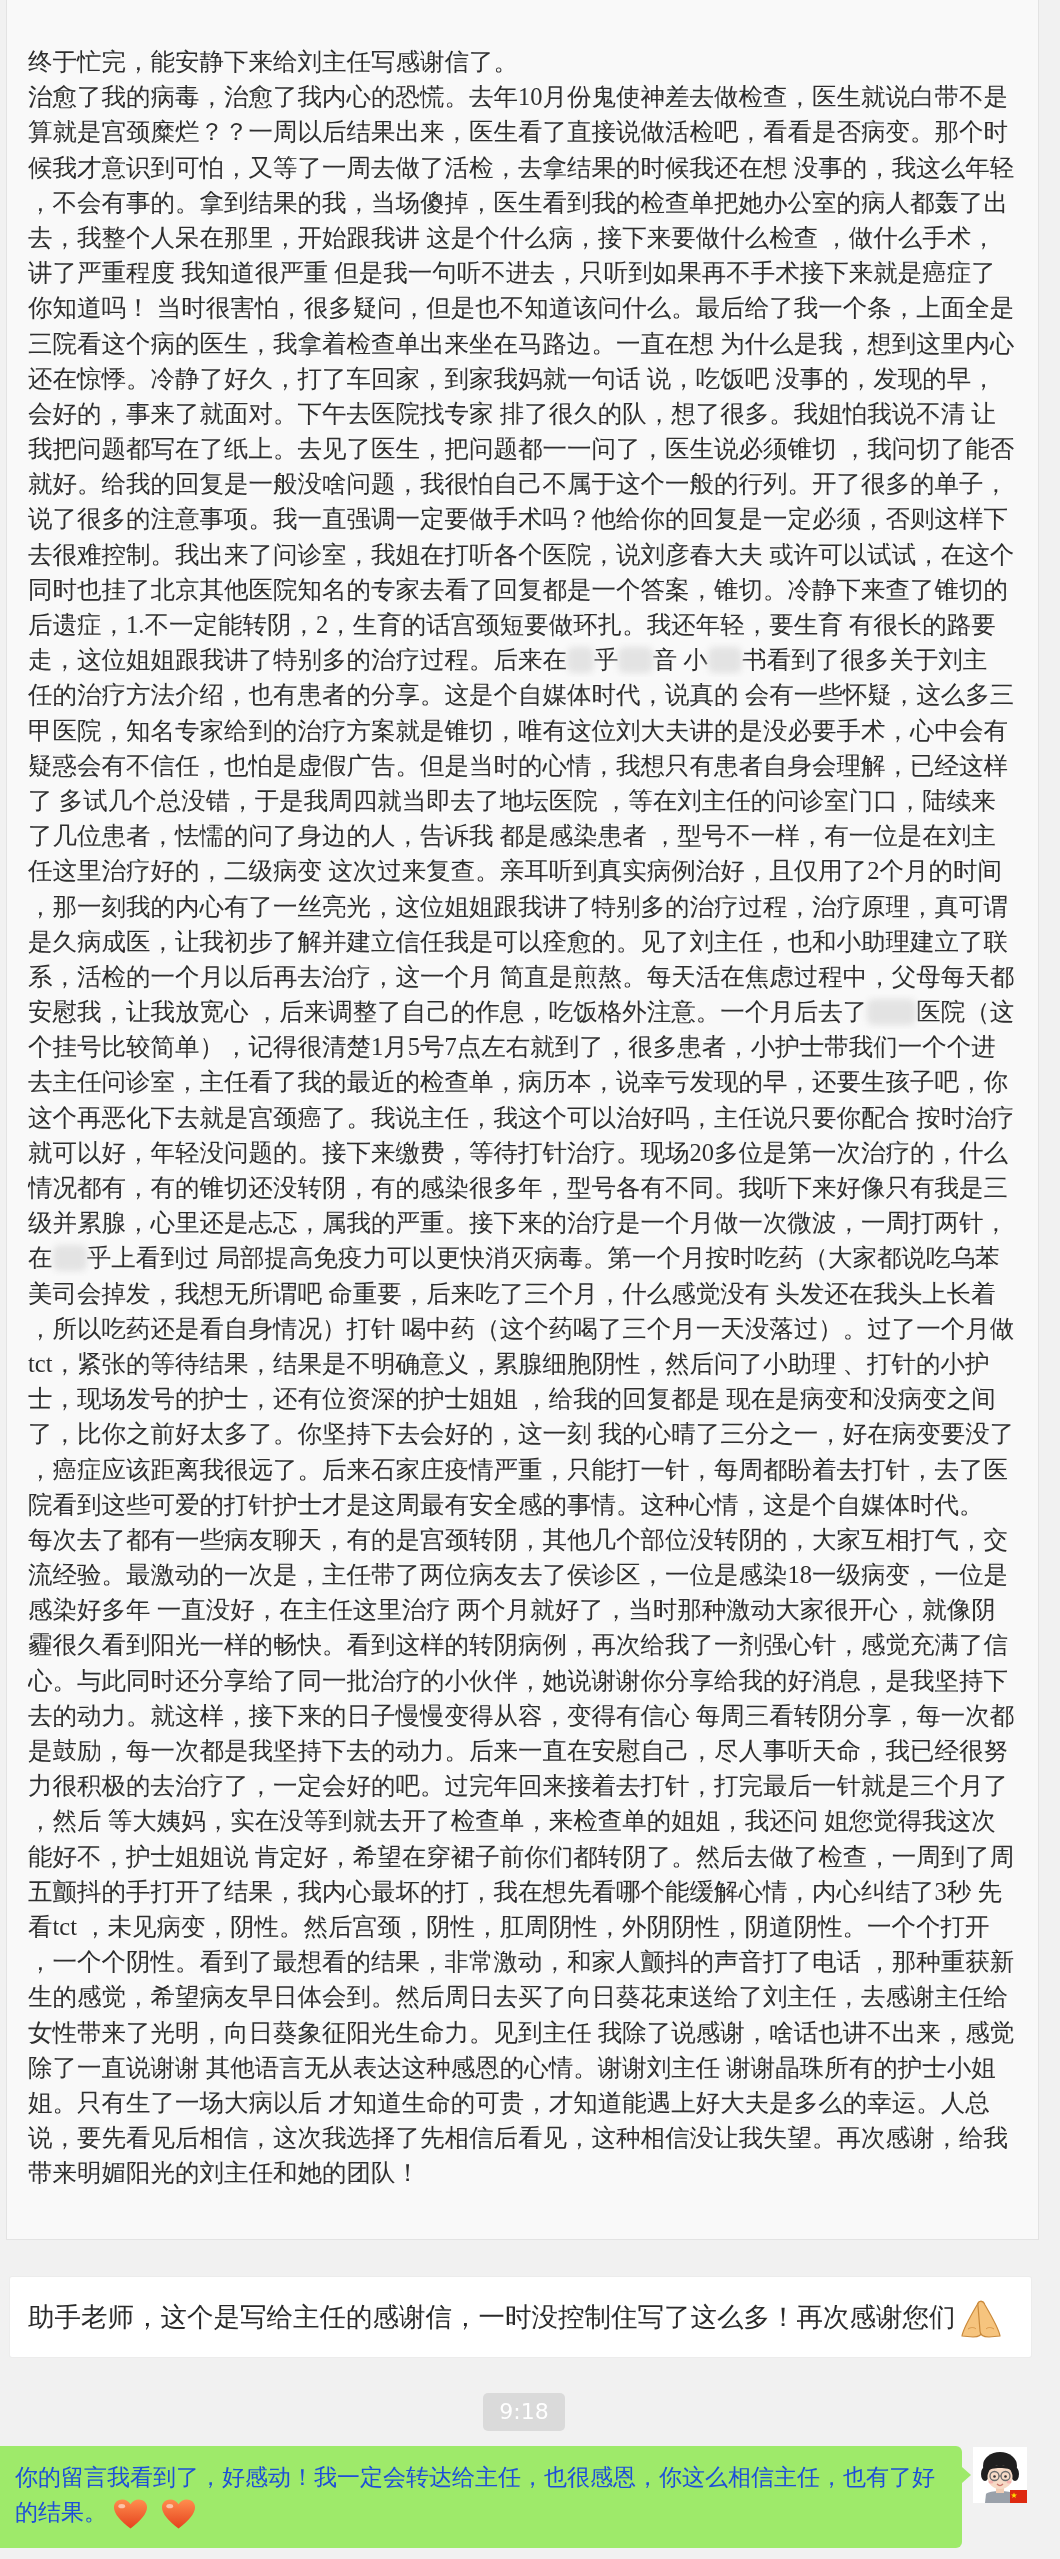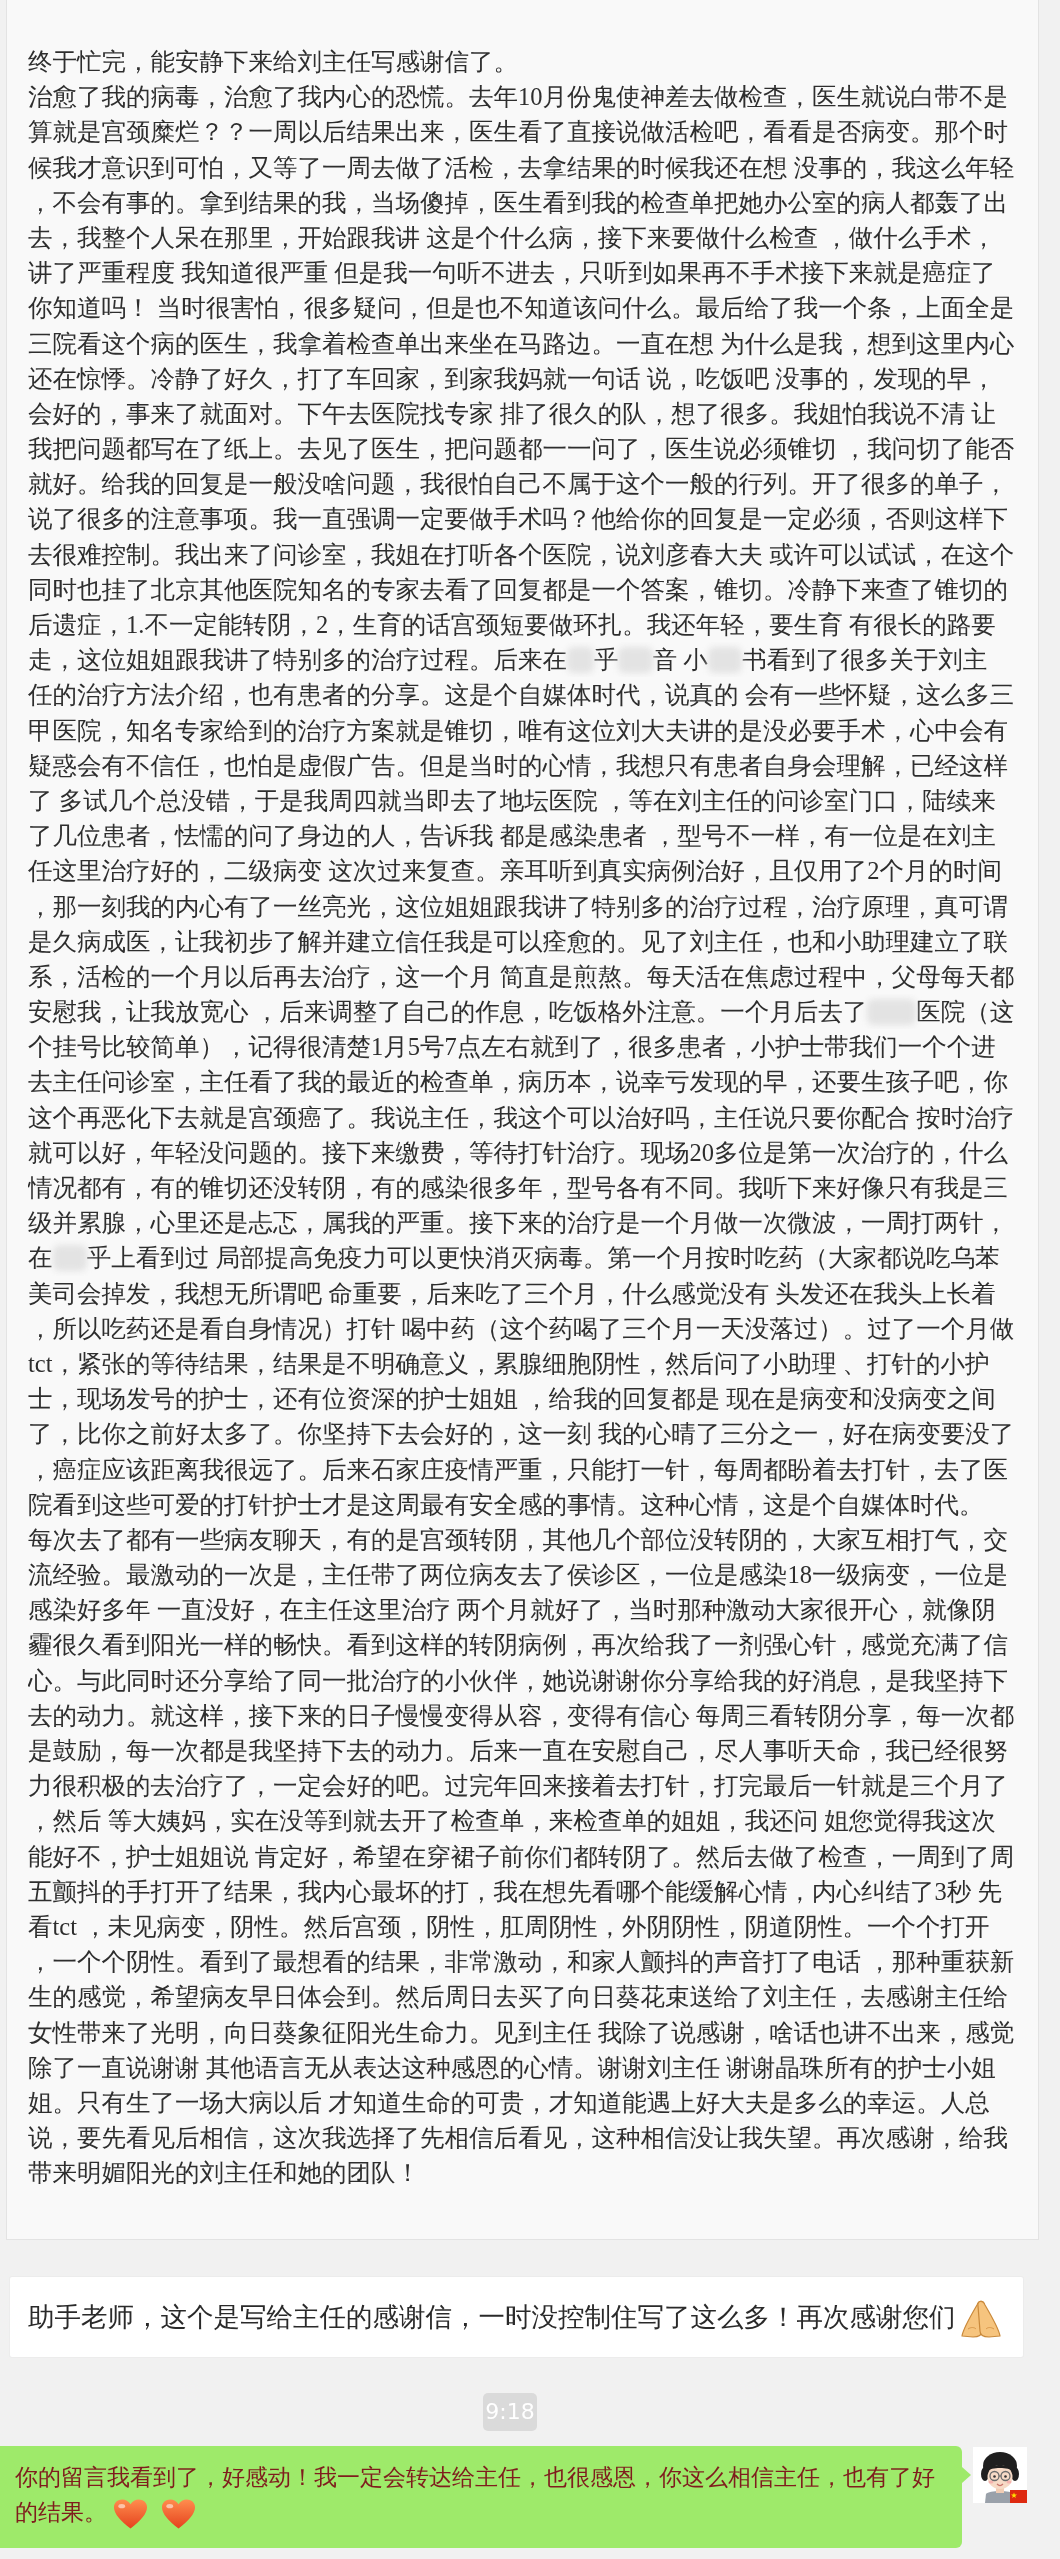--- a/index.html
+++ b/index.html
@@ -22,44 +22,45 @@
   }
   .redacted {
     display: inline-block; height: 26px; vertical-align: -5px;
     background: rgba(226,226,226,0.95); filter: blur(3px); border-radius: 7px;
   }
   
   .note {
     position: absolute; left: 10px; top: 2277px; width: 1013px; height: 80px;
     background: var(--note-bg, #ffffff); border-radius: 2px;
     box-shadow: 0 0 0 1px #ececec;
+    padding-left: 8px;
   }
   .note-inner {
     position: absolute; left: 18px; top: 0; bottom: 0;
     display: flex; align-items: center; white-space: nowrap;
     font-size: 26.5px; color: #2a2a2a;
   }
   .note-emoji { width: 46px; height: 42px; margin-left: 2px; display: inline-block; }
   
   .timestamp {
-    position: absolute; left: 483px; top: 2393px; width: 54px; height: 38px;
+    position: absolute; left: 483px; top: 2393px; width: 82px; height: 38px;
     background: var(--timestamp-bg, #dadada); border-radius: 5px;
     color: #ffffff; font-size: 22px; line-height: 38px; text-align: center;
   }
   
   .reply {
     position: absolute; left: 0; top: 2446px; width: 962px; height: 102px;
     background: var(--reply-bubble, #9eea6a); border-radius: 0 6px 6px 0;
   }
   .reply::after {
     content: ""; position: absolute; right: -9px; top: 21px;
     border-top: 8px solid transparent; border-bottom: 8px solid transparent;
     border-left: 9px solid var(--reply-bubble, #9eea6a);
   }
-  .reply-lines { position: absolute; left: 15px; top: 14px; font-size: 23px; line-height: 35px; color: #7f1d1d; }
+  .reply-lines { position: absolute; left: 15px; top: 14px; font-size: 23px; line-height: 35px; color: #1d4ed8; }
   .reply-line { white-space: nowrap; height: 35px; }
   .heart { display: inline-block; width: 35px; height: 32px; vertical-align: middle; }
   .heart + .heart { margin-left: 13px; }
   .heart.first { margin-left: 6px; }
   
   .avatar { position: absolute; left: 973px; top: 2447px; width: 54px; height: 56px; background: #fff; }
 </style>
 </head>
 <body>
 

